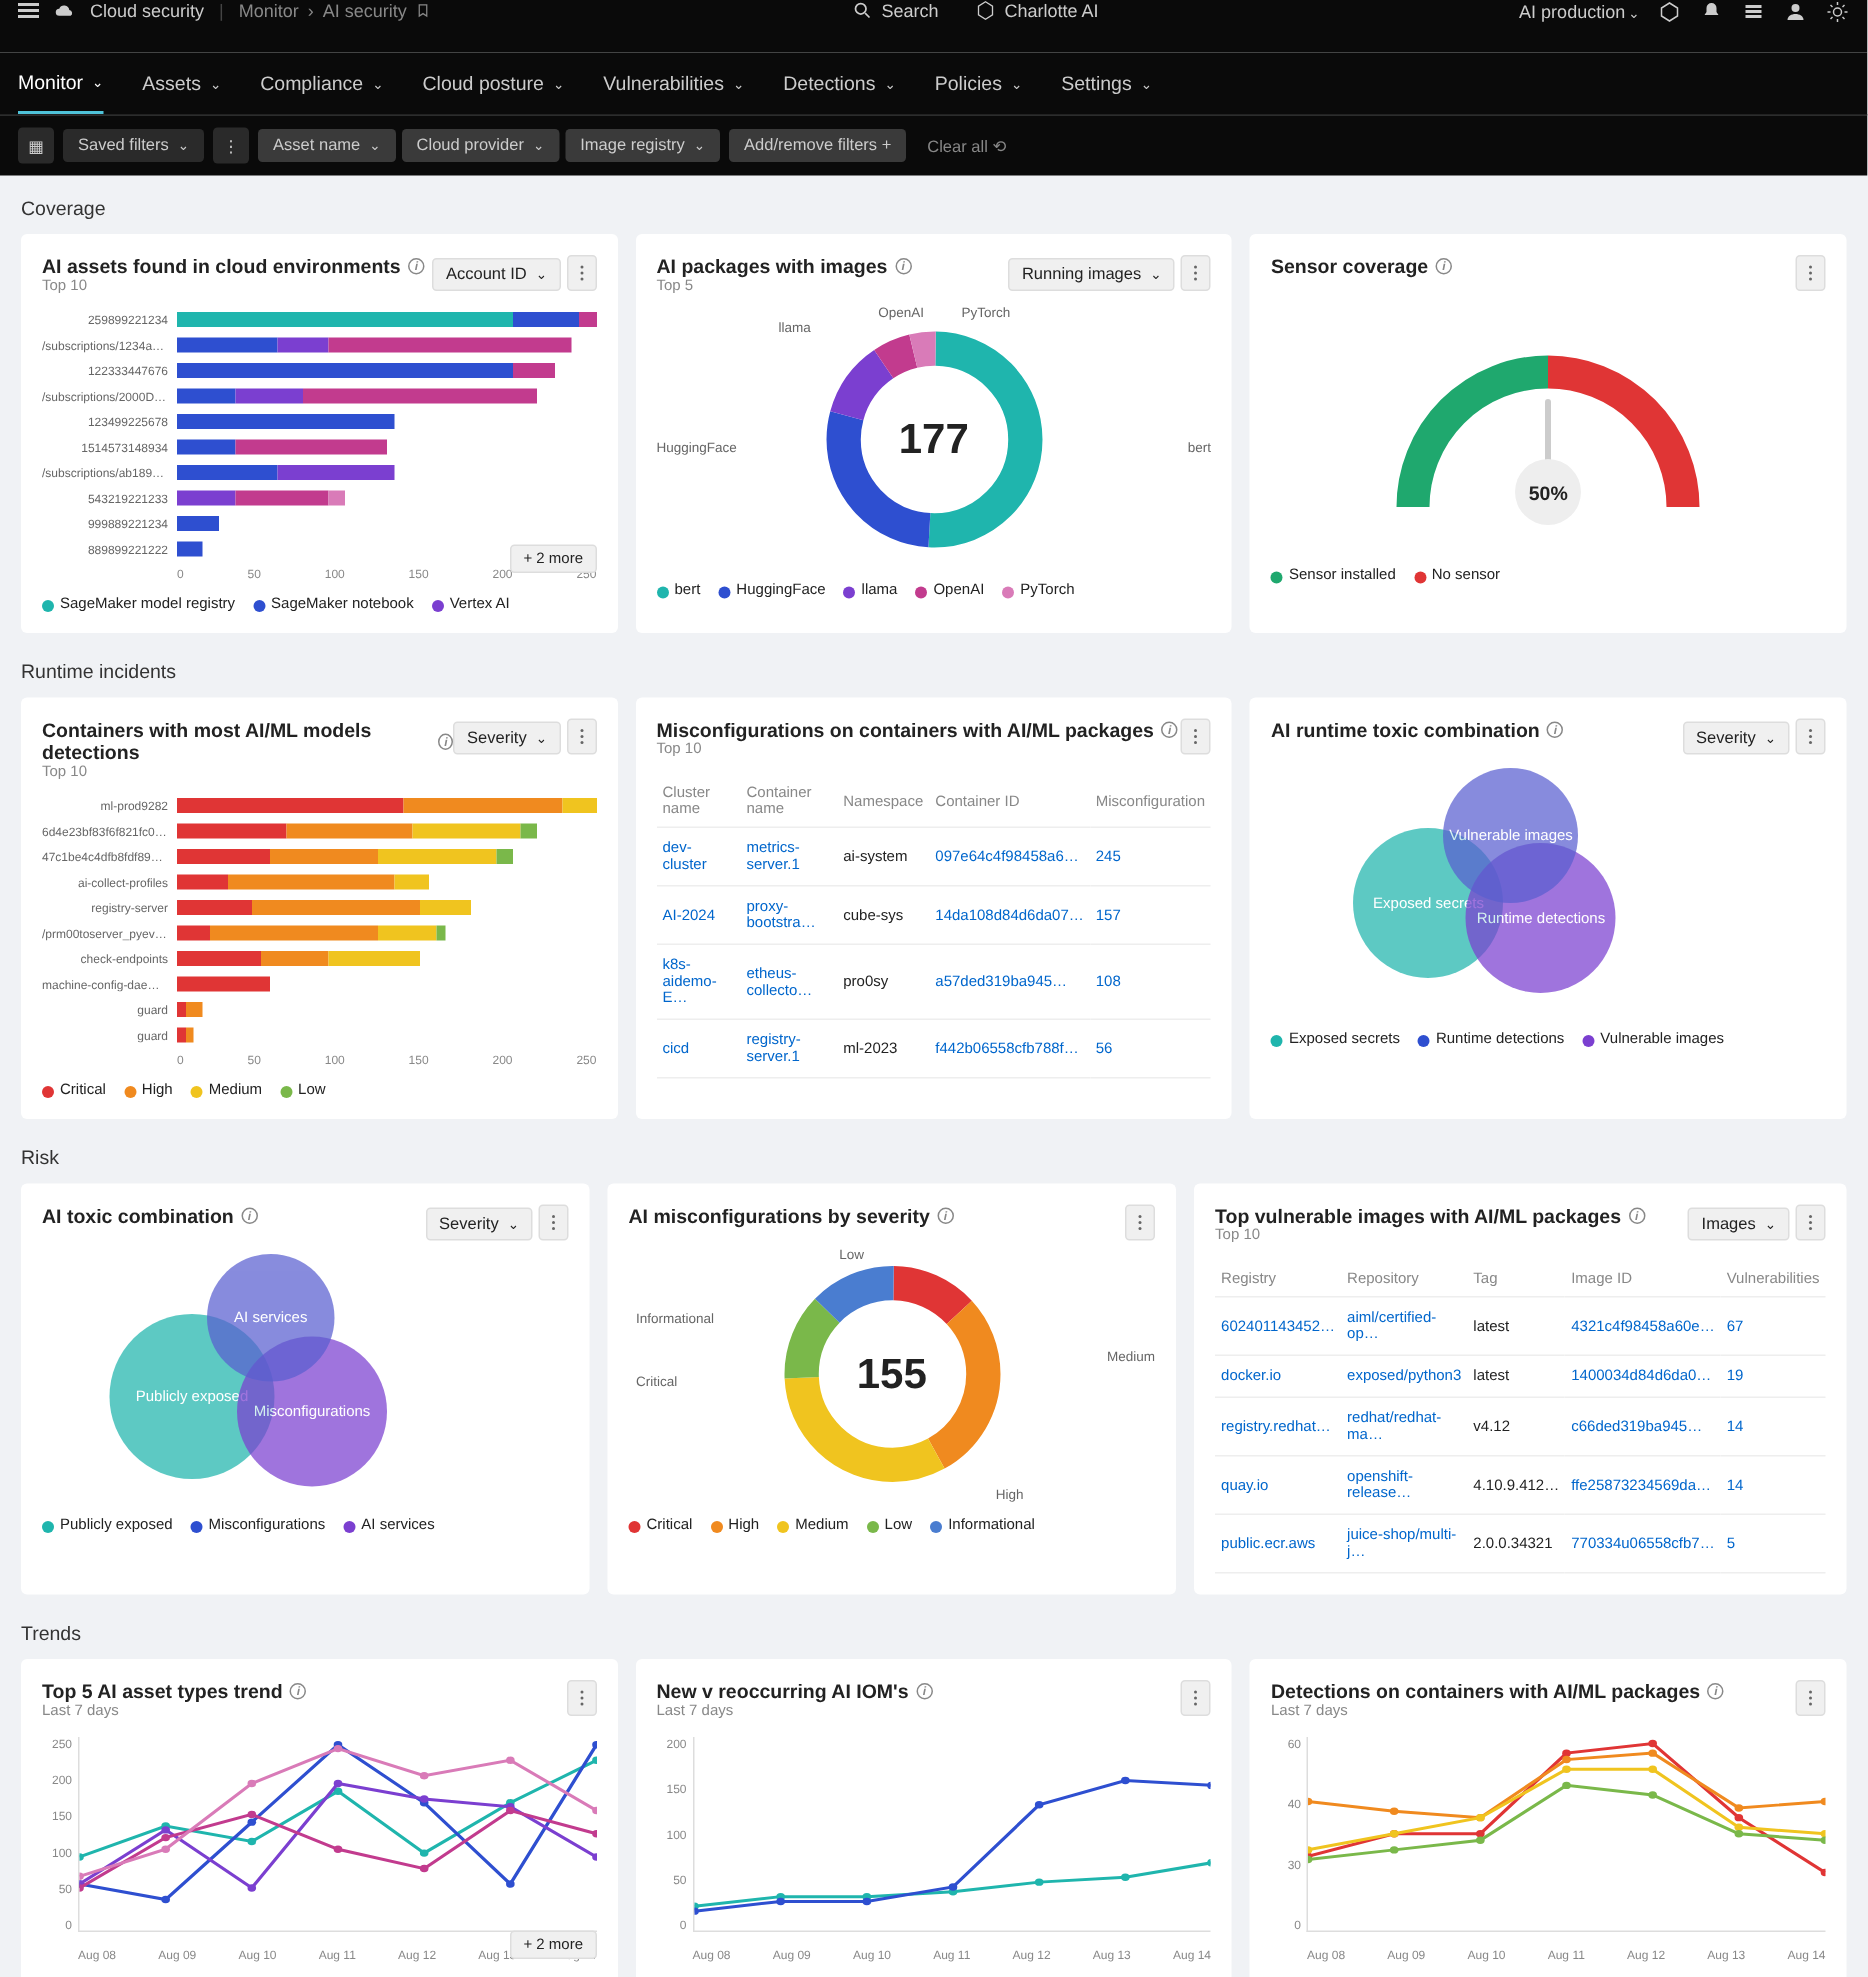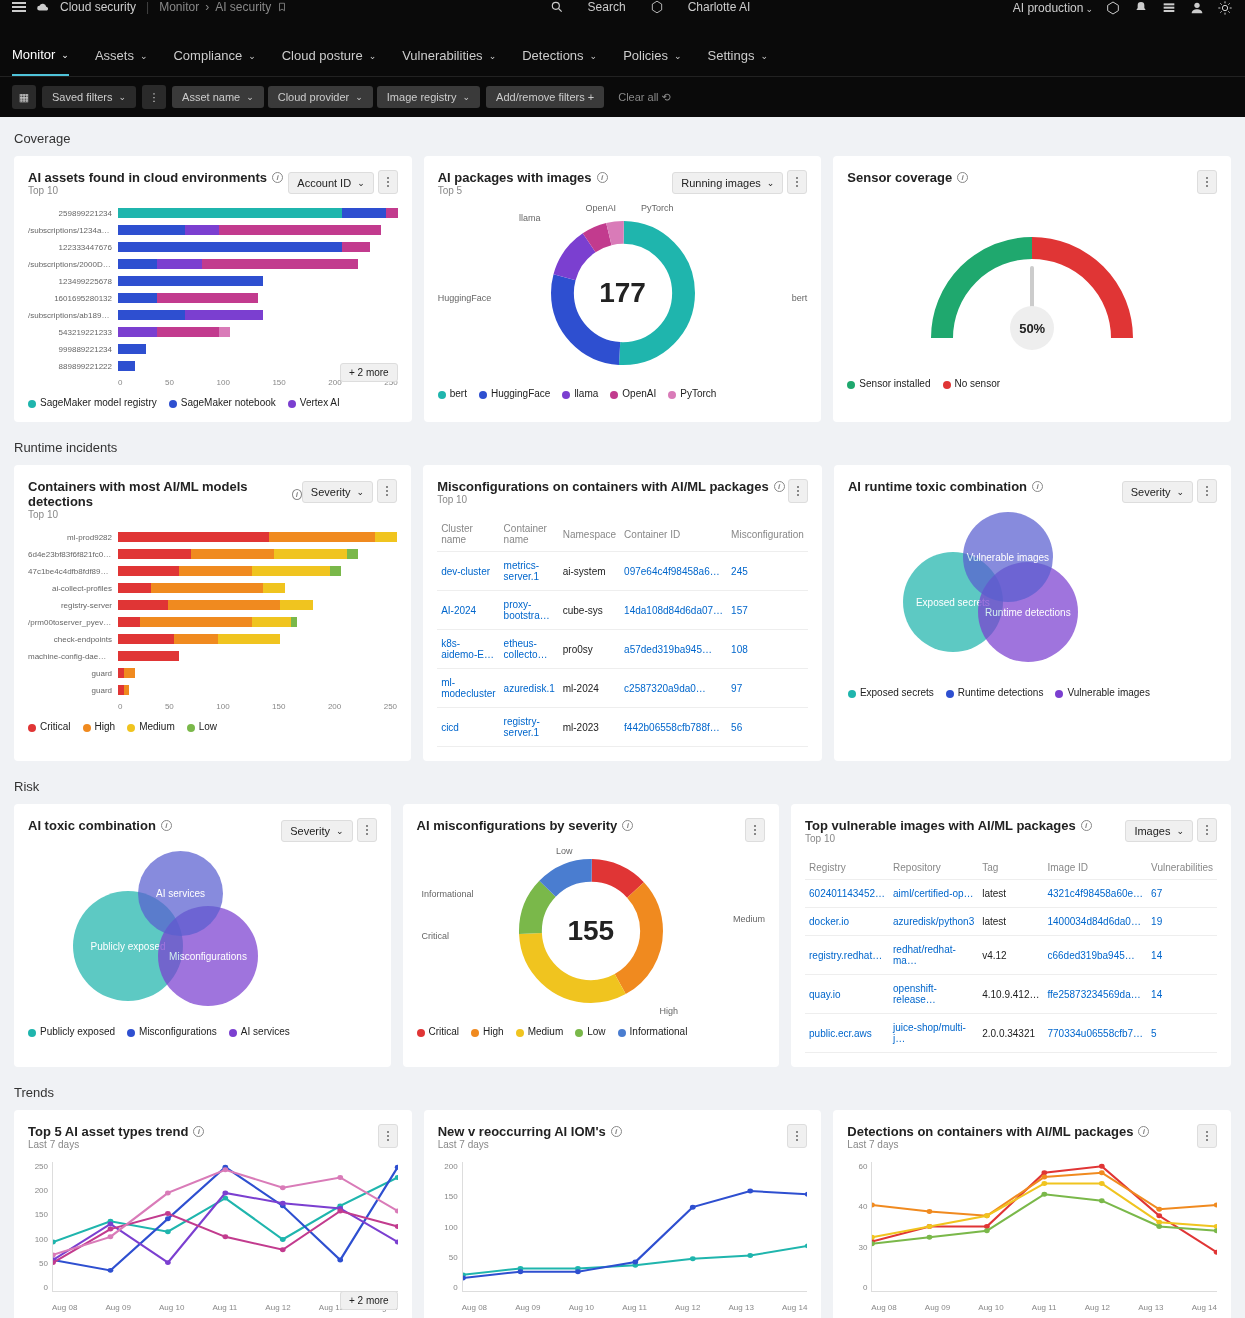--- a/index.html
+++ b/index.html
@@ -4,21 +4,21 @@
 <style>
 *{margin:0;padding:0;box-sizing:border-box;font-family:-apple-system,BlinkMacSystemFont,"Segoe UI",Arial,sans-serif}
 body{background:#f0f2f5;color:#222}
 .topbar{background:#0a0a0a;color:#ccc;height:35px;display:flex;align-items:flex-start;padding:0 12px;font-size:12px}
 .topbar .left{display:flex;align-items:center;gap:10px}
 .topbar .center{flex:1;display:flex;justify-content:center;gap:24px;align-items:center}
 .topbar .right{display:flex;align-items:center;gap:12px}
 .hamburger{display:flex;flex-direction:column;gap:2px;cursor:pointer}
 .hamburger span{width:14px;height:2px;background:#ccc}
 .breadcrumb{color:#888;display:flex;align-items:center;gap:6px}
-.search-bar,.charlotte{display:flex;align-items:center;gap:24px;color:#ccc;cursor:pointer}
+.search-bar,.charlotte{display:flex;align-items:center;gap:6px;color:#ccc;cursor:pointer}
 .ico{width:14px;height:14px;fill:#ccc}
 .topbar .right .ico{width:16px;height:16px;cursor:pointer}
 .chev{font-size:9px;margin-left:2px}
 .navbar{background:#0a0a0a;padding:0 12px;display:flex;gap:26px;font-size:13px;color:#ccc;border-bottom:1px solid #222}
 .nav-item{padding:12px 0;cursor:pointer;display:flex;align-items:center;gap:4px}
 .nav-item.active{color:#fff;border-bottom:2px solid #4fc3d9}
 .filterbar{background:#0a0a0a;padding:8px 12px;display:flex;align-items:center;gap:6px;font-size:11px}
 .icon-btn{width:24px;height:24px;background:#2a2a2a;border-radius:3px;display:flex;align-items:center;justify-content:center;color:#ccc;cursor:pointer}
 .pill{background:#2a2a2a;color:#ccc;padding:5px 10px;border-radius:3px;cursor:pointer;display:flex;align-items:center;gap:4px}
 .pill.light{background:#3a3a3a}
@@ -217,21 +217,21 @@
               <div class="hbar-seg" style="width:56.00000000000001%;background:#c23b8e"></div>
             </div>
           </div>
           <div class="hbar-row">
             <div class="hbar-label">123499225678</div>
             <div class="hbar-track">
               <div class="hbar-seg" style="width:52%;background:#2e4fd0"></div>
             </div>
           </div>
           <div class="hbar-row">
-            <div class="hbar-label">1601695280132</div>
+            <div class="hbar-label">1514573148934</div>
             <div class="hbar-track">
               <div class="hbar-seg" style="width:14.000000000000002%;background:#2e4fd0"></div>
               <div class="hbar-seg" style="width:36%;background:#c23b8e"></div>
             </div>
           </div>
           <div class="hbar-row">
             <div class="hbar-label">/subscriptions/ab1890abcef-84435…</div>
             <div class="hbar-track">
               <div class="hbar-seg" style="width:24%;background:#2e4fd0"></div>
               <div class="hbar-seg" style="width:28.000000000000004%;background:#7b3fd0"></div>
@@ -553,27 +553,20 @@
               <td><a>157</a></td>
             </tr>
             <tr>
               <td><a>k8s-aidemo-E…</a></td>
               <td><a>etheus-collecto…</a></td>
               <td>pro0sy</td>
               <td><a>a57ded319ba945…</a></td>
               <td><a>108</a></td>
             </tr>
             <tr>
-              <td><a>ml-modecluster</a></td>
-              <td><a>azuredisk.1</a></td>
-              <td>ml-2024</td>
-              <td><a>c2587320a9da0…</a></td>
-              <td><a>97</a></td>
-            </tr>
-            <tr>
               <td><a>cicd</a></td>
               <td><a>registry-server.1</a></td>
               <td>ml-2023</td>
               <td><a>f442b06558cfb788f…</a></td>
               <td><a>56</a></td>
             </tr>
           </tbody>
     </table>
   </div>
 
@@ -757,21 +750,21 @@
       <tbody id="vuln-body">
             <tr>
               <td><a>602401143452…</a></td>
               <td><a>aiml/certified-op…</a></td>
               <td>latest</td>
               <td><a>4321c4f98458a60e…</a></td>
               <td><a>67</a></td>
             </tr>
             <tr>
               <td><a>docker.io</a></td>
-              <td><a>azuredisk/python3</a></td>
+              <td><a>exposed/python3</a></td>
               <td>latest</td>
               <td><a>1400034d84d6da0…</a></td>
               <td><a>19</a></td>
             </tr>
             <tr>
               <td><a>registry.redhat…</a></td>
               <td><a>redhat/redhat-ma…</a></td>
               <td>v4.12</td>
               <td><a>c66ded319ba945…</a></td>
               <td><a>14</a></td>

